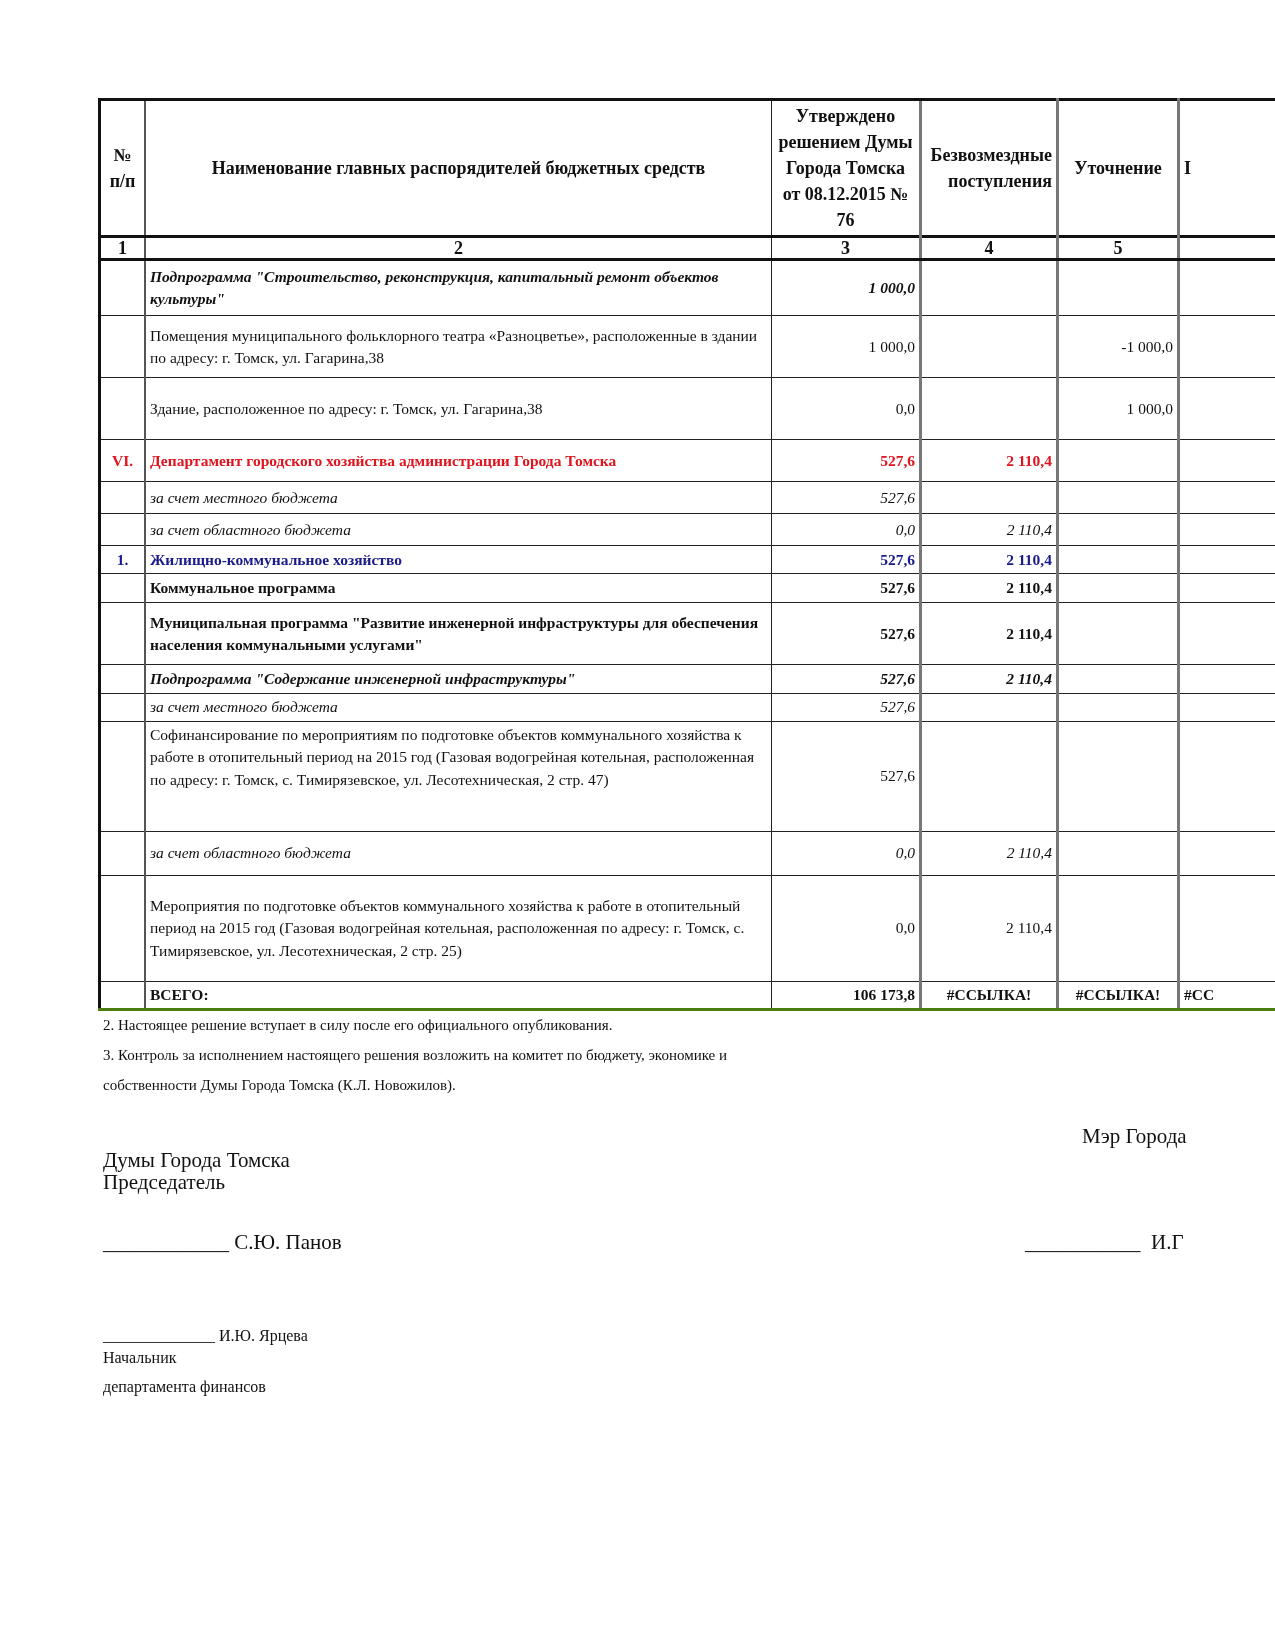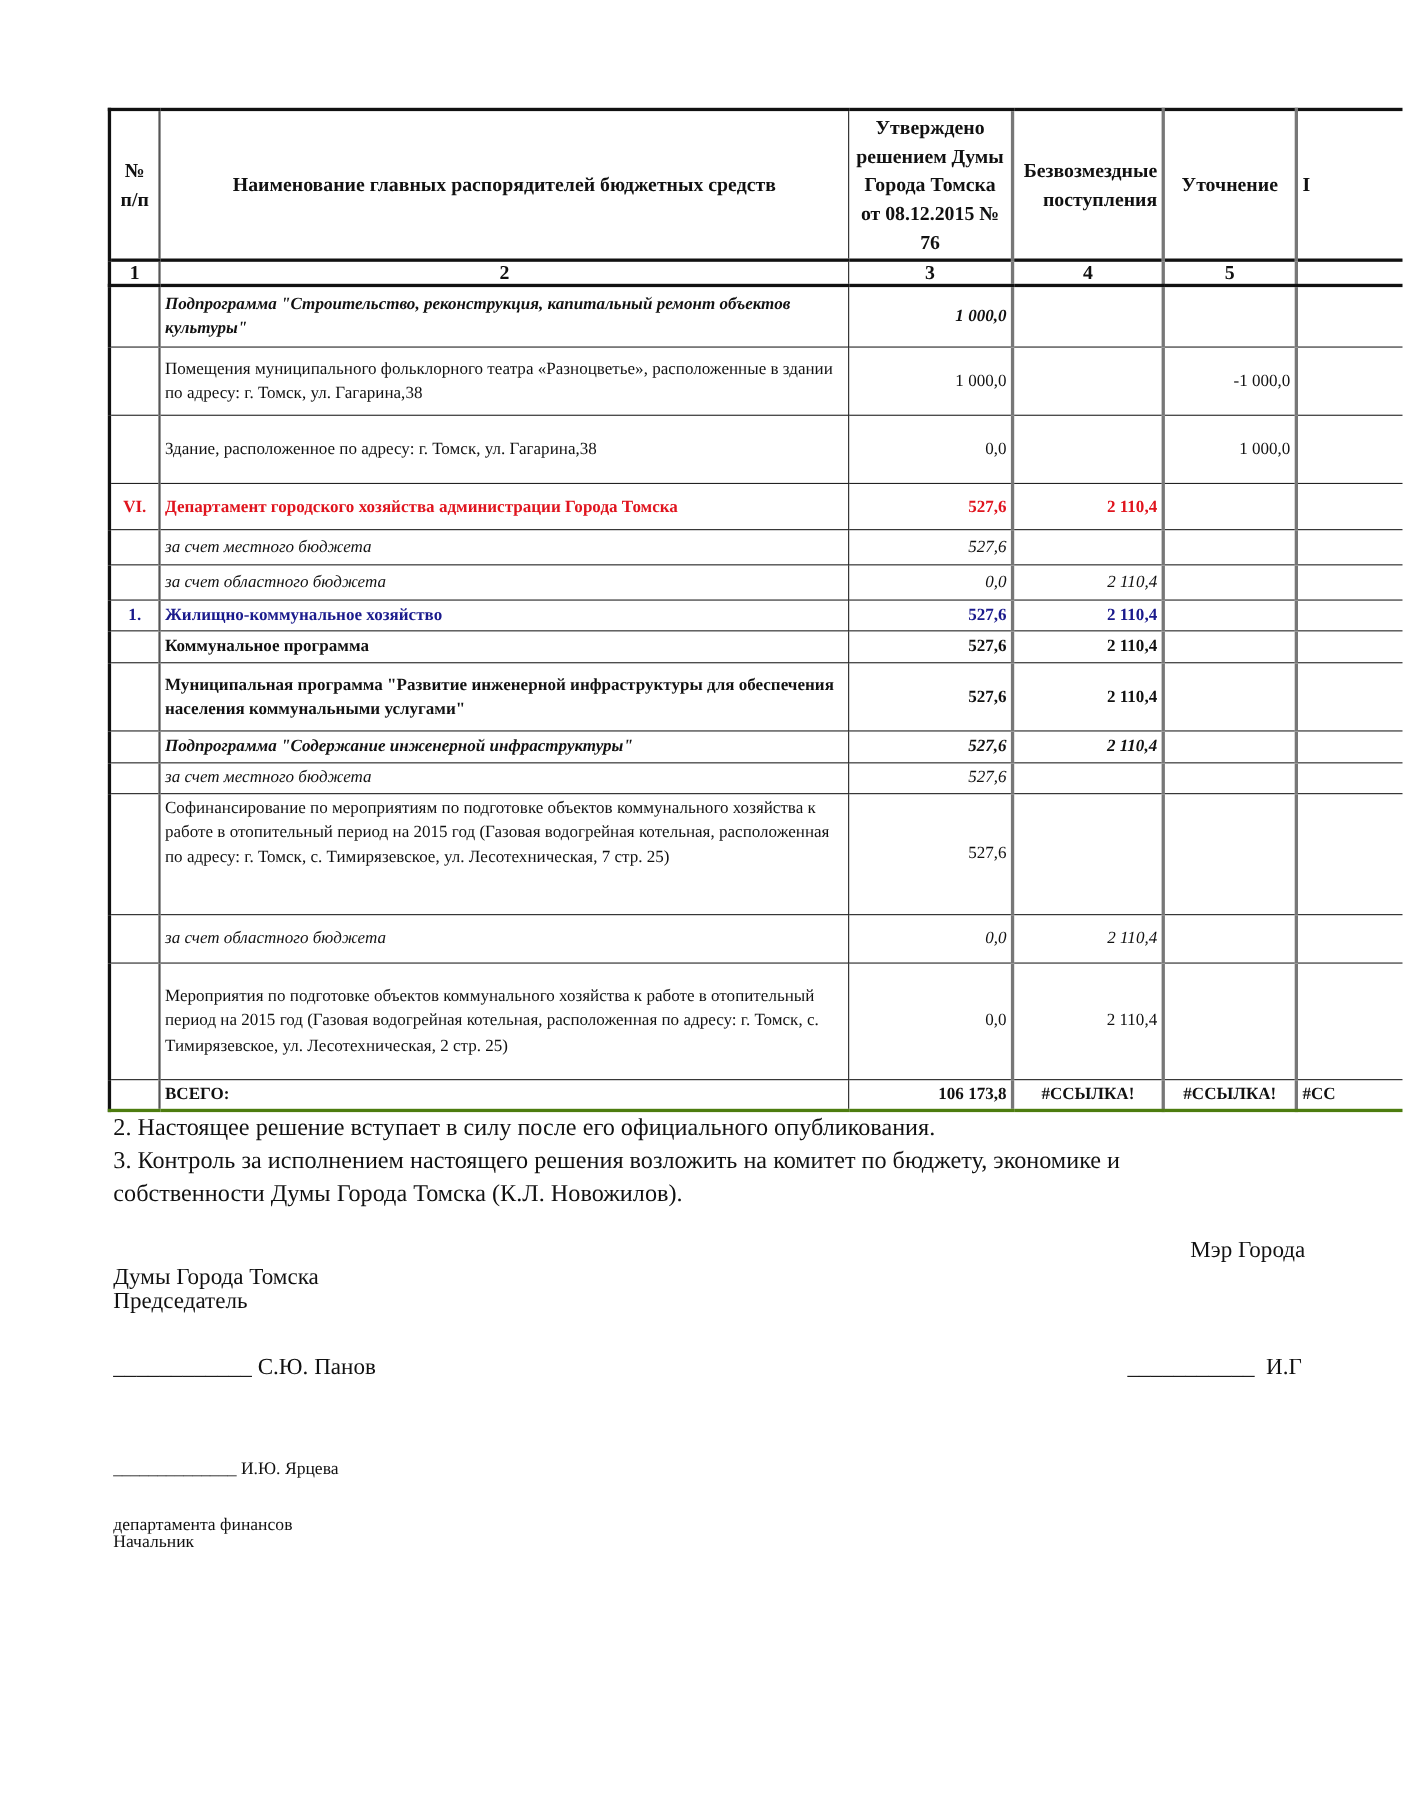--- a/index.html
+++ b/index.html
@@ -17,21 +17,21 @@
   thead tr.hdr th { height: 118px; border-top: 3px solid #111; }
   thead tr.nums th { height: 20px; padding: 0 4px; border-top: 3px solid #111; border-bottom: 3px solid #111; line-height: 1.1; }
   .outer-left { border-left: 3px solid #111 !important; }
   .bi { font-weight: bold; font-style: italic; }
   .b { font-weight: bold; }
   .i { font-style: italic; }
   .red { color: #e0141e; }
   .blue { color: #1a1a8c; }
   tr.total td { border-bottom: 3px solid #4d7c0f; font-weight: bold; }
   tr.total td.err { text-align: center; }
-  .text { position: absolute; left: 103px; font-size: 22px; line-height: 30px; font-family: "Liberation Serif", serif; }
+  .text { position: absolute; left: 103px; font-size: 15px; line-height: 30px; font-family: "Liberation Serif", serif; }
   .sig { position: absolute; font-size: 21px; line-height: 30px; font-family: "Liberation Serif", serif; }
   .sig-small { position: absolute; font-size: 16px; line-height: 29px; font-family: "Liberation Serif", serif; }
 </style>
 </head>
 <body>
 
 <div class="sheet">
   <table class="budget">
     <thead>
       <tr class="hdr">
@@ -135,21 +135,21 @@
       <tr class="i" style="height:25px">
         <td class="c1 outer-left"></td>
         <td class="c2">за счет  местного бюджета</td>
         <td class="c3">527,6</td>
         <td class="c4"></td>
         <td class="c5"></td>
         <td class="c6"></td>
       </tr>
       <tr style="height:110px">
         <td class="c1 outer-left"></td>
-        <td class="c2" style="vertical-align:top">Софинансирование по мероприятиям по подготовке объектов коммунального хозяйства к работе в отопительный период на 2015 год (Газовая водогрейная котельная, расположенная по адресу: г. Томск, с. Тимирязевское, ул. Лесотехническая, 7 стр. 25)</td>
+        <td class="c2" style="vertical-align:top">Софинансирование по мероприятиям по подготовке объектов коммунального хозяйства к работе в отопительный период на 2015 год (Газовая водогрейная котельная, расположенная по адресу: г. Томск, с. Тимирязевское, ул. Лесотехническая, 2 стр. 47)</td>
         <td class="c3">527,6</td>
         <td class="c4"></td>
         <td class="c5"></td>
         <td class="c6"></td>
       </tr>
       <tr class="i" style="height:44px">
         <td class="c1 outer-left"></td>
         <td class="c2">за счет  областного бюджета</td>
         <td class="c3">0,0</td>
         <td class="c4">2 110,4</td>
@@ -180,15 +180,15 @@
 <div class="text" style="top:1040px">3. Контроль за исполнением настоящего решения возложить на комитет по бюджету, экономике и</div>
 <div class="text" style="top:1070px">собственности Думы Города Томска (К.Л. Новожилов).</div>
 
 <div class="sig" style="left:103px; top:1167px">Председатель</div>
 <div class="sig" style="left:103px; top:1145px">Думы Города Томска</div>
 <div class="sig" style="left:103px; top:1227px; white-space:pre">____________ С.Ю. Панов</div>
 
 <div class="sig" style="left:1082px; top:1121px; white-space:nowrap">Мэр Города</div>
 <div class="sig" style="left:1025px; top:1227px; white-space:pre">___________  И.Г</div>
 
-<div class="sig-small" style="left:103px; top:1387px">Начальник</div>
+<div class="sig-small" style="left:103px; top:1343px">Начальник</div>
 <div class="sig-small" style="left:103px; top:1372px">департамента финансов</div>
 <div class="sig-small" style="left:103px; top:1321px; white-space:pre">______________ И.Ю. Ярцева</div>
 
 </body></html>

